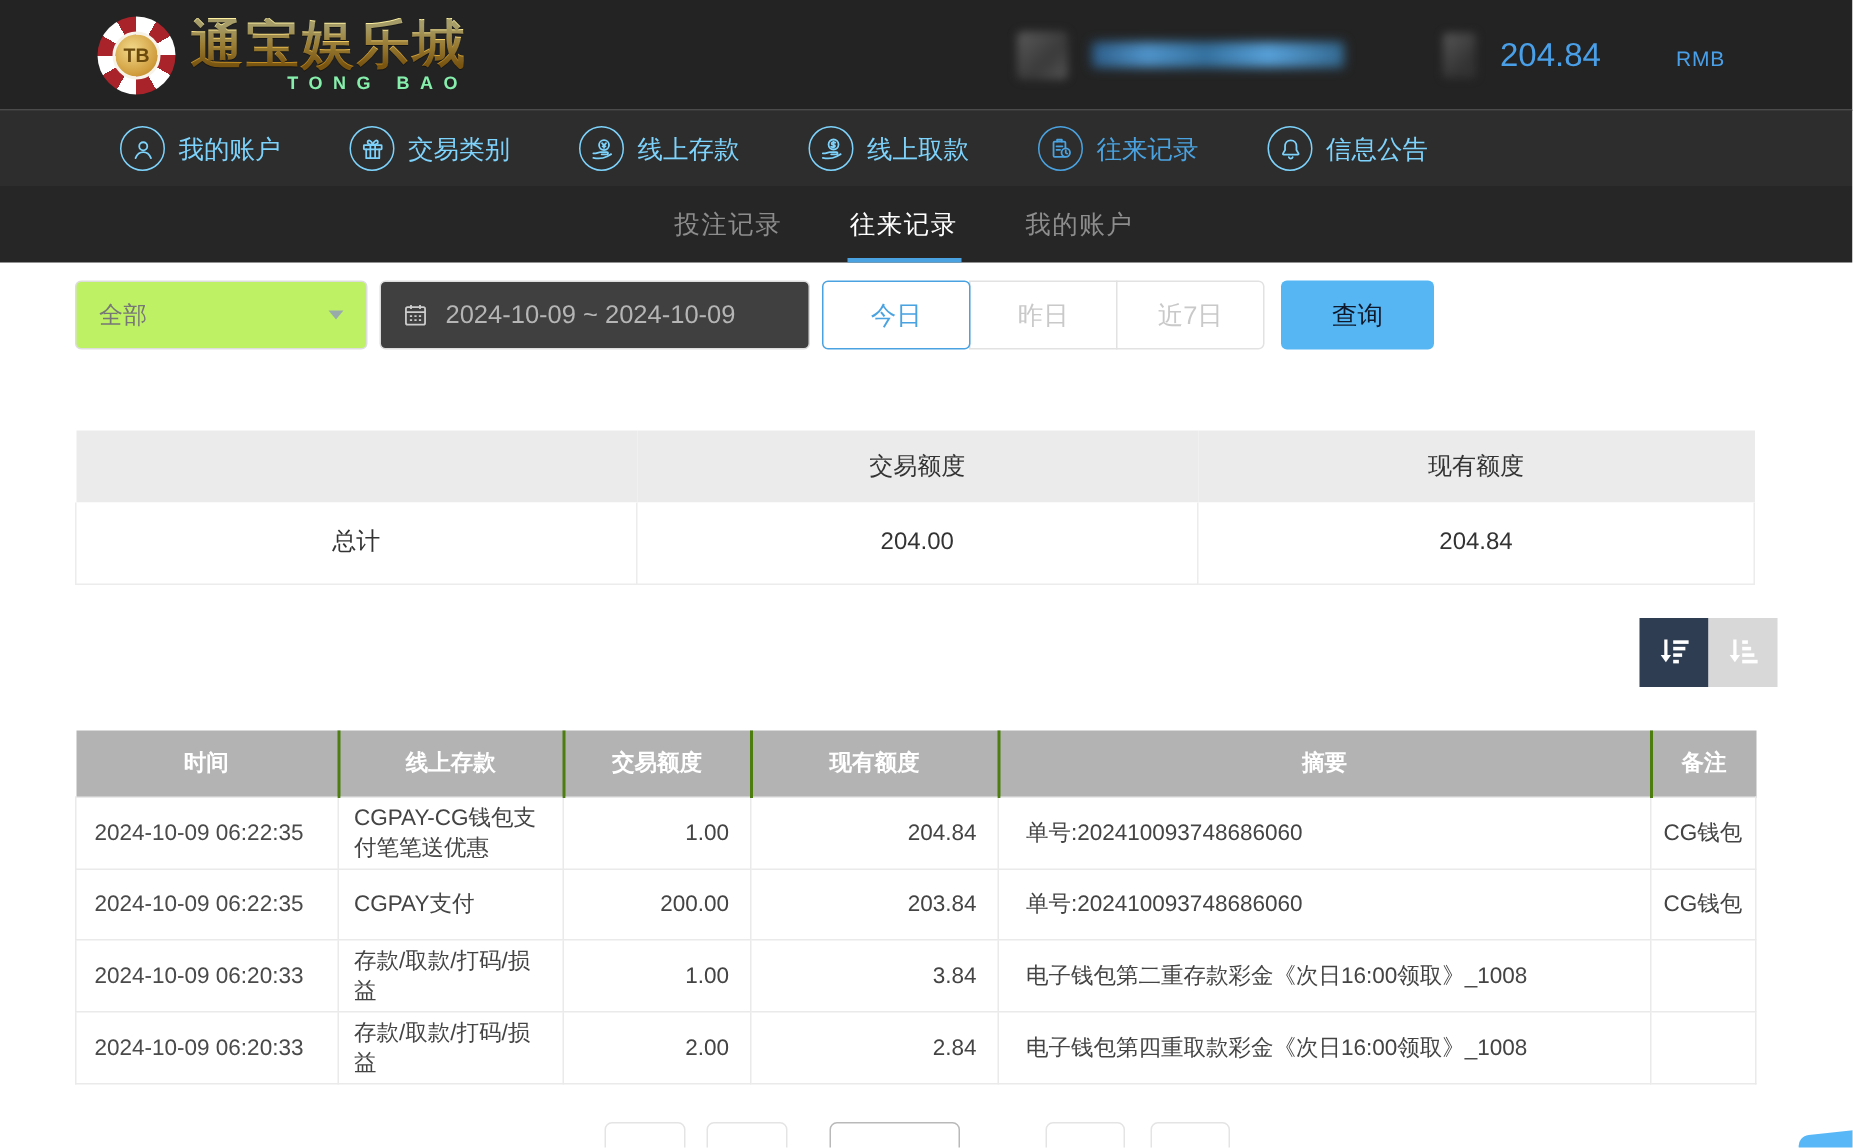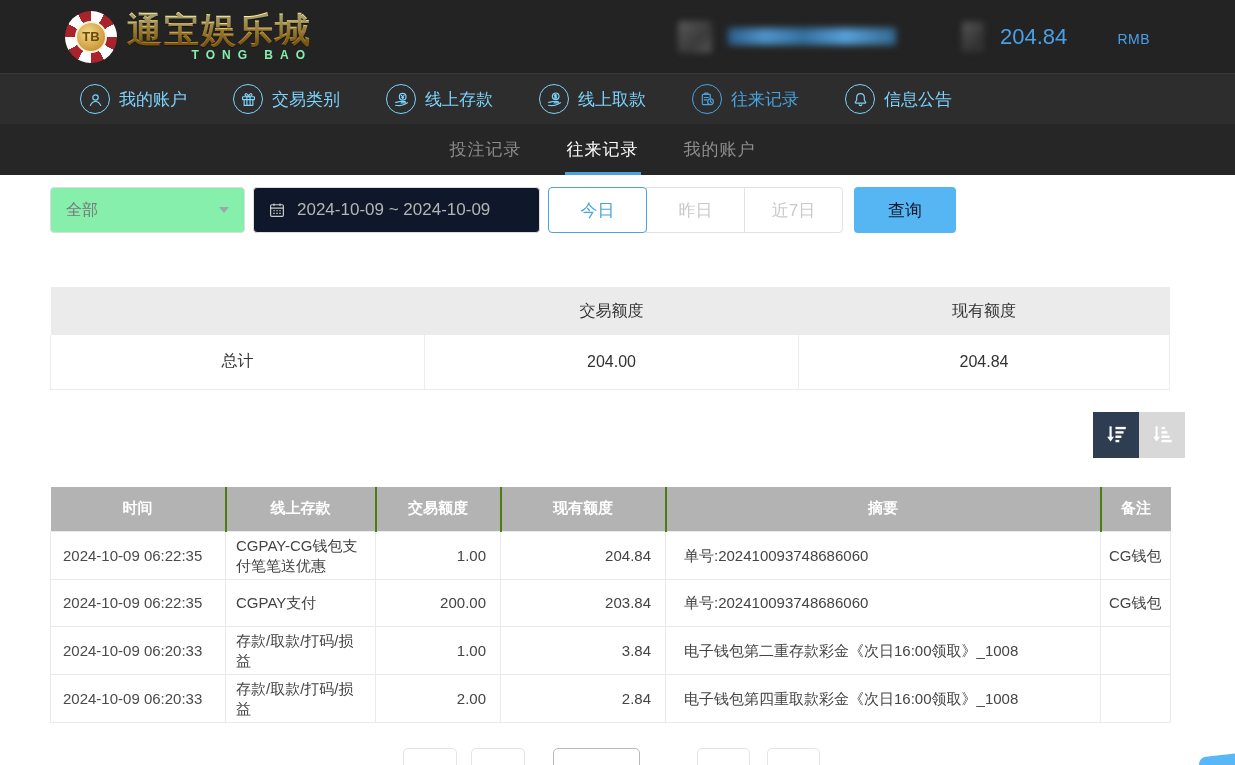--- a/index.html
+++ b/index.html
@@ -91,27 +91,27 @@
     height: 3px; background: #4aa3e0;
   }
 
   
   main { padding: 0 50px; }
 
   .filter-row { margin-top: 12px; display: flex; align-items: center; }
   .select-box {
     width: 195px; height: 46px; border: 1px solid #ddd; border-radius: 4px;
     display: flex; align-items: center; justify-content: space-between;
-    padding: 0 15px; color: #777; font-size: 16px; background: #86efac; cursor: pointer;
+    padding: 0 15px; color: #777; font-size: 16px; background: #bef264; cursor: pointer;
   }
   .caret { width: 0; height: 0; border-left: 5px solid transparent; border-right: 5px solid transparent; border-top: 6px solid #9aa; }
   .date-box {
     margin-left: 8px; width: 287px; height: 46px; border: 1px solid #ddd; border-radius: 4px;
     display: flex; align-items: center; gap: 11px; padding: 0 14px;
-    color: #b5b5b5; font-size: 17px; background: #0f172a; cursor: pointer; white-space: nowrap;
+    color: #b5b5b5; font-size: 17px; background: #404040; cursor: pointer; white-space: nowrap;
   }
   .date-box svg { stroke: #ccc; fill: none; stroke-width: 1.6; }
   .quick-group { margin-left: 8px; display: flex; }
   .quick-btn {
     width: 99px; height: 46px; background: #fff; border: 1px solid #e2e2e2;
     color: #c9c9c9; font-size: 17px; cursor: pointer;
     display: flex; align-items: center; justify-content: center;
   }
   .quick-btn + .quick-btn { margin-left: -1px; }
   .quick-btn:first-child { border-radius: 4px 0 0 4px; }

